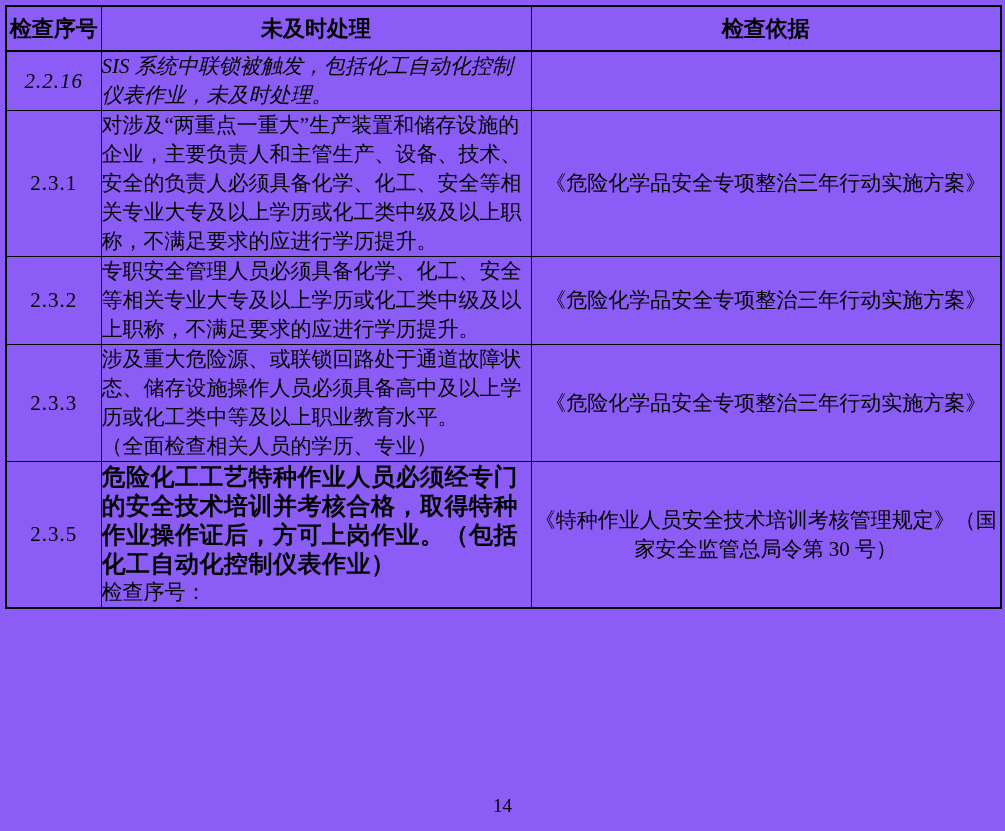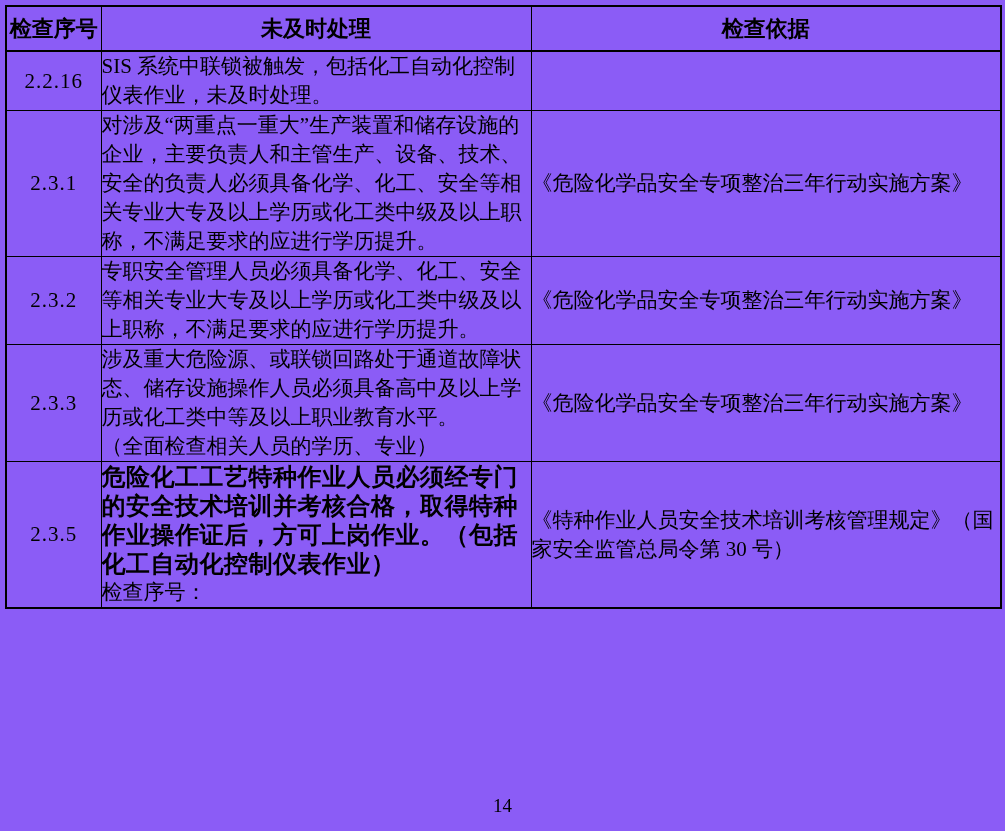--- a/index.html
+++ b/index.html
@@ -45,23 +45,24 @@
   }
   td.seq-cell {
     text-align: center;
     letter-spacing: 1px;
   }
   td.content-cell {
     padding: 6px 6px 6px 11px;
   }
   td.basis-cell {
     padding: 4px 6px 4px 9px;
+    text-align: center;
   }
   .r-a    { height: 123px; }
-  .r-2216 { height: 52px; }
+  .r-2216 { height: 52px; font-style: italic; }
   .r-231  { height: 146px; }
   .r-232  { height: 86px; }
   .r-233  { height: 115px; }
   .r-234  { height: 58px; }
   .r-235  { height: 117px; }
   .bold-seg {
     font-weight: bold;
     font-family: "Liberation Sans", "DejaVu Sans", sans-serif;
     font-size: 24px;
     letter-spacing: 0.5px;

